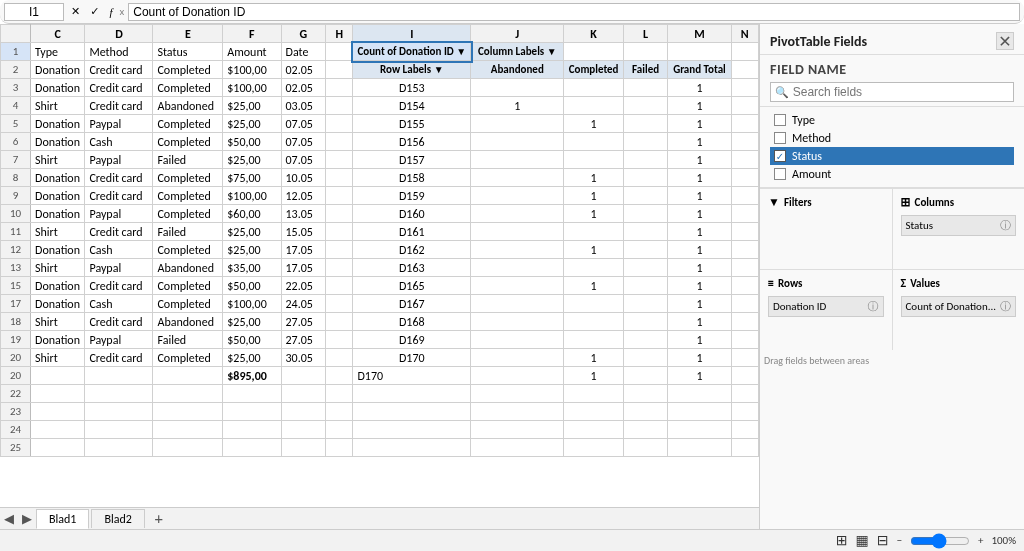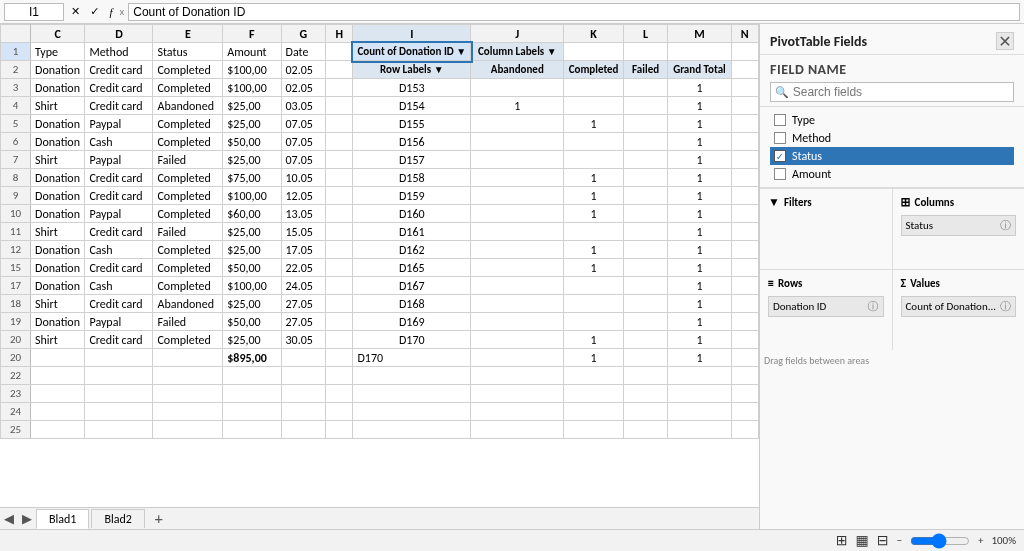--- a/index.html
+++ b/index.html
@@ -1,19 +1,19 @@
 <!DOCTYPE html>
 <html><head>
   <meta charset="utf-8">
   <style>
     * { margin: 0; padding: 0; box-sizing: border-box; }
     body { font-family: Calibri, Arial, sans-serif; font-size: 12px; background: #fff; width: 1024px; height: 551px; overflow: hidden; display: flex; flex-direction: column; }
 
     
-    .formula-bar { display: flex; align-items: center; height: 24px; border-bottom: 1px solid #ccc; background: #f8f8f8; padding: 0 4px; gap: 4px; }
+    .formula-bar { display: flex; align-items: center; height: 24px; border-bottom: 1px solid #ccc; background: #f8f8f8; padding: 0 4px; gap: 4px; border-radius: 9px; }
     .name-box { width: 60px; border: 1px solid #bbb; padding: 1px 4px; font-size: 12px; text-align: center; }
     .fb-icon { font-size: 11px; cursor: pointer; padding: 1px 3px; }
     .formula-input { flex: 1; border: 1px solid #bbb; padding: 1px 4px; font-size: 12px; }
 
     
     .main { display: flex; flex: 1; overflow: hidden; }
 
     
     .spreadsheet-area { flex: 1; overflow: hidden; display: flex; flex-direction: column; }
     .col-header { border-right: 1px solid #bbb; border-bottom: 1px solid #bbb; text-align: center; font-size: 11px; padding: 2px 0; background: #f2f2f2; }
@@ -308,20 +308,35 @@
     <td>17.05</td>
     <td></td>
     <td class="pivot-value">D162</td>
     <td class="pivot-value"></td>
     <td class="pivot-value">1</td>
     <td class="pivot-value"></td>
     <td class="pivot-value">1</td>
     <td></td>
   </tr>
             <tr>
+    <td class="row-num">13</td>
+    <td style="overflow:hidden;max-width:55px">Shirt</td>
+    <td>Paypal</td>
+    <td>Abandoned</td>
+    <td>$35,00</td>
+    <td>17.05</td>
+    <td></td>
+    <td class="pivot-value">D163</td>
+    <td class="pivot-value"></td>
+    <td class="pivot-value"></td>
+    <td class="pivot-value"></td>
+    <td class="pivot-value">1</td>
+    <td></td>
+  </tr>
+            <tr>
     <td class="row-num">15</td>
     <td style="overflow:hidden;max-width:55px">Donation</td>
     <td>Credit card</td>
     <td>Completed</td>
     <td>$50,00</td>
     <td>22.05</td>
     <td></td>
     <td class="pivot-value">D165</td>
     <td class="pivot-value"></td>
     <td class="pivot-value">1</td>

